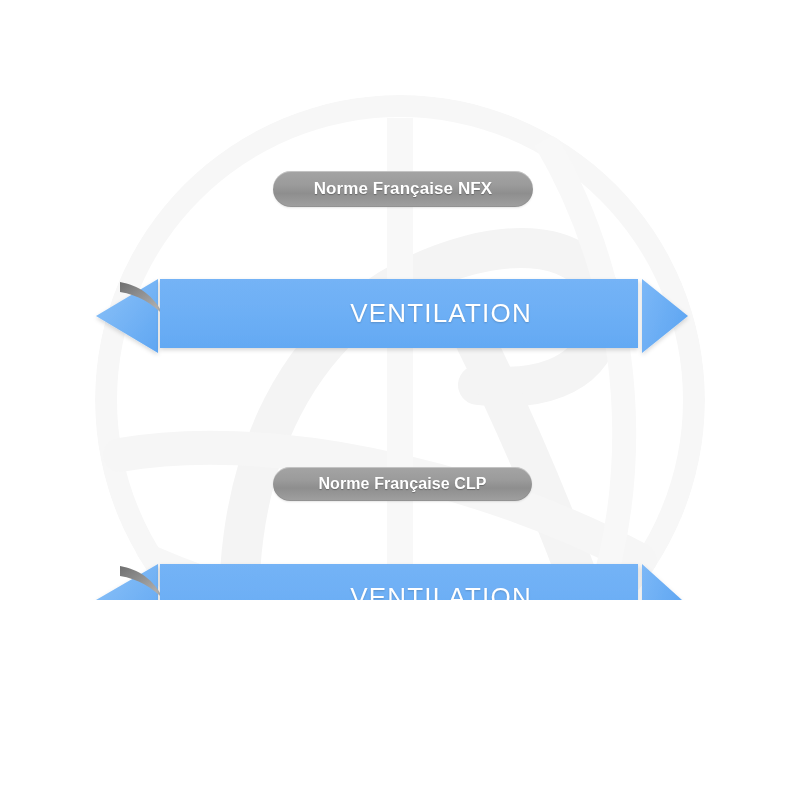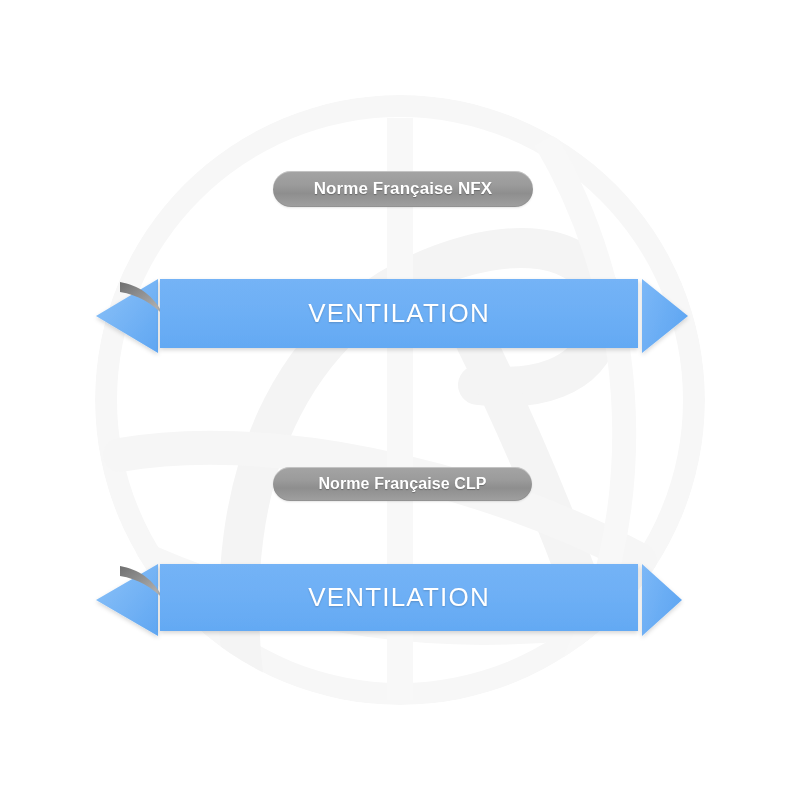--- a/index.html
+++ b/index.html
@@ -10,21 +10,21 @@
     width: 800px;
     height: 800px;
     background: #ffffff;
     font-family: "Liberation Sans", sans-serif;
     overflow: hidden;
   }
 
   #stage {
     position: relative;
     width: 800px;
-    height: 800px;
+    height: 600px;
     background: #ffffff;
     overflow: hidden;
   }
 
   
   .watermark {
     position: absolute;
     left: 0;
     top: 0;
     width: 800px;
@@ -78,20 +78,21 @@
   .banner-label {
     position: absolute;
     z-index: 4;
     color: #ffffff;
     font-size: 26px;
     font-weight: normal;
     letter-spacing: 1.2px;
     text-shadow: 0 1px 2px rgba(0,0,0,0.18);
     white-space: nowrap;
     pointer-events: none;
+    margin-left: 42px;
   }
 
   .banner-one { left: 96px; top: 268px; }
   .banner-one-label {
     left: 160px;
     top: 279px;
     width: 478px;
     height: 69px;
     line-height: 69px;
     text-align: center;

